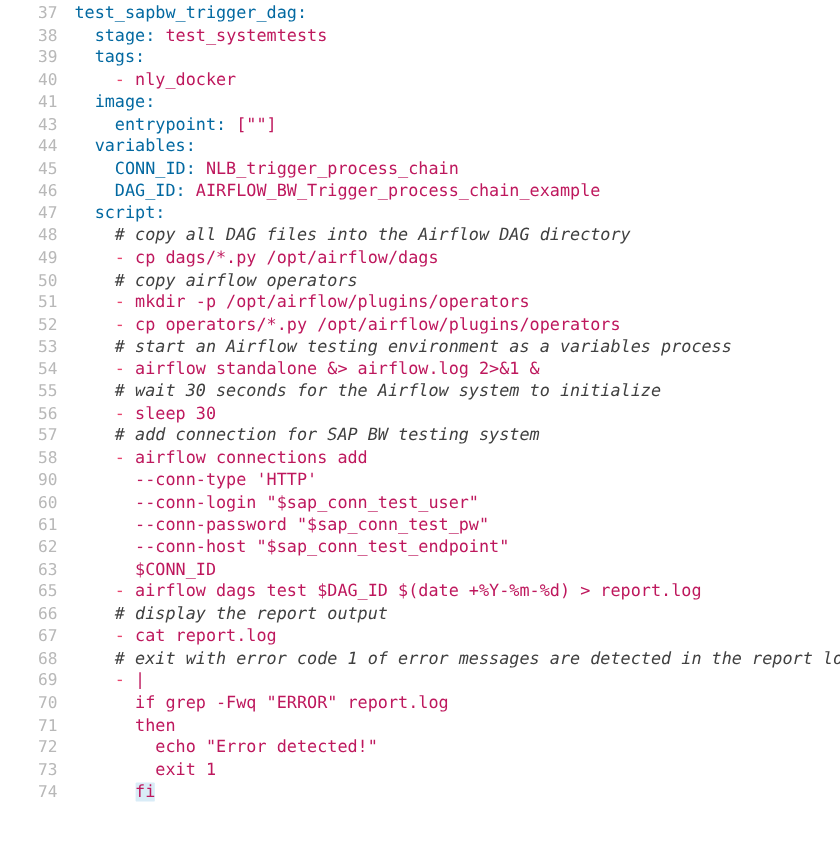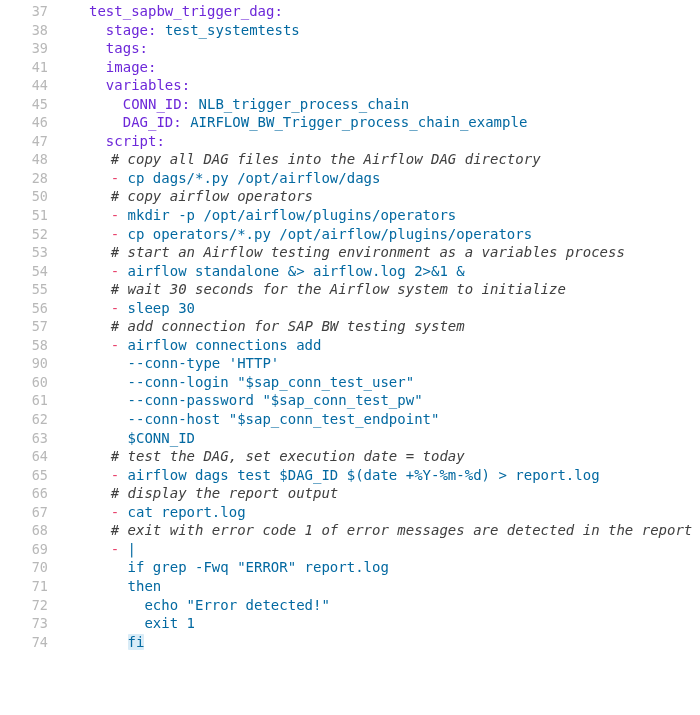--- a/index.html
+++ b/index.html
@@ -20,79 +20,79 @@
     background: #ffffff;
     padding-top: 2px;
     box-sizing: border-box;
   }
   .code-line {
     display: flex;
     align-items: baseline;
     height: 18.55px;
     line-height: 18.55px;
     white-space: pre;
-    gap: 15px;
   }
   .line-number {
     flex: 0 0 48px;
     width: 48px;
     text-align: right;
     color: #b8b8b8;
     font-size: 13.5px;
     font-family: "DejaVu Sans Mono", "Liberation Mono", monospace;
     user-select: none;
     padding-right: 0px;
   }
   .line-content {
     flex: 1 1 auto;
     padding-left: 14px;
     font-size: 14px;
     font-family: "DejaVu Sans Mono", "Liberation Mono", monospace;
     color: #3b3b3b;
     white-space: pre;
     overflow: hidden;
   }
-  .tok-key { color: #6d28d9; margin-left: 12px; }
-  .tok-val { color: #0369a1; }
+  .tok-key { color: #0369a1; }
+  .tok-val { color: #be185d; }
   .tok-comment { color: #404040; font-style: italic; }
   .tok-dash { color: #e8436d; }
   .hl-match {
     background: #d9ecf7;
     border-radius: 1px;
   }
 </style>
 </head>
 <body>
 
 <div id="code-viewer">
     <div class="code-line"><span class="line-number">37</span><span class="line-content"><span class="tok-key">test_sapbw_trigger_dag:</span></span></div>
     <div class="code-line"><span class="line-number">38</span><span class="line-content">  <span class="tok-key">stage: </span><span class="tok-val">test_systemtests</span></span></div>
     <div class="code-line"><span class="line-number">39</span><span class="line-content">  <span class="tok-key">tags:</span></span></div>
+    <div class="code-line"><span class="line-number">40</span><span class="line-content">    <span class="tok-dash">- </span><span class="tok-val">nly_docker</span></span></div>
     <div class="code-line"><span class="line-number">41</span><span class="line-content">  <span class="tok-key">image:</span></span></div>
+    <div class="code-line"><span class="line-number">43</span><span class="line-content">    <span class="tok-key">entrypoint: </span><span class="tok-val">[""]</span></span></div>
     <div class="code-line"><span class="line-number">44</span><span class="line-content">  <span class="tok-key">variables:</span></span></div>
     <div class="code-line"><span class="line-number">45</span><span class="line-content">    <span class="tok-key">CONN_ID: </span><span class="tok-val">NLB_trigger_process_chain</span></span></div>
     <div class="code-line"><span class="line-number">46</span><span class="line-content">    <span class="tok-key">DAG_ID: </span><span class="tok-val">AIRFLOW_BW_Trigger_process_chain_example</span></span></div>
     <div class="code-line"><span class="line-number">47</span><span class="line-content">  <span class="tok-key">script:</span></span></div>
     <div class="code-line"><span class="line-number">48</span><span class="line-content">    <span class="tok-comment"># copy all DAG files into the Airflow DAG directory</span></span></div>
-    <div class="code-line"><span class="line-number">28</span><span class="line-content">    <span class="tok-dash">- </span><span class="tok-val">cp dags/*.py /opt/airflow/dags</span></span></div>
+    <div class="code-line"><span class="line-number">49</span><span class="line-content">    <span class="tok-dash">- </span><span class="tok-val">cp dags/*.py /opt/airflow/dags</span></span></div>
     <div class="code-line"><span class="line-number">50</span><span class="line-content">    <span class="tok-comment"># copy airflow operators</span></span></div>
     <div class="code-line"><span class="line-number">51</span><span class="line-content">    <span class="tok-dash">- </span><span class="tok-val">mkdir -p /opt/airflow/plugins/operators</span></span></div>
     <div class="code-line"><span class="line-number">52</span><span class="line-content">    <span class="tok-dash">- </span><span class="tok-val">cp operators/*.py /opt/airflow/plugins/operators</span></span></div>
     <div class="code-line"><span class="line-number">53</span><span class="line-content">    <span class="tok-comment"># start an Airflow testing environment as a variables process</span></span></div>
     <div class="code-line"><span class="line-number">54</span><span class="line-content">    <span class="tok-dash">- </span><span class="tok-val">airflow standalone &amp;&gt; airflow.log 2&gt;&amp;1 &amp;</span></span></div>
     <div class="code-line"><span class="line-number">55</span><span class="line-content">    <span class="tok-comment"># wait 30 seconds for the Airflow system to initialize</span></span></div>
     <div class="code-line"><span class="line-number">56</span><span class="line-content">    <span class="tok-dash">- </span><span class="tok-val">sleep 30</span></span></div>
     <div class="code-line"><span class="line-number">57</span><span class="line-content">    <span class="tok-comment"># add connection for SAP BW testing system</span></span></div>
     <div class="code-line"><span class="line-number">58</span><span class="line-content">    <span class="tok-dash">- </span><span class="tok-val">airflow connections add</span></span></div>
     <div class="code-line"><span class="line-number">90</span><span class="line-content">      <span class="tok-val">--conn-type 'HTTP'</span></span></div>
     <div class="code-line"><span class="line-number">60</span><span class="line-content">      <span class="tok-val">--conn-login "$sap_conn_test_user"</span></span></div>
     <div class="code-line"><span class="line-number">61</span><span class="line-content">      <span class="tok-val">--conn-password "$sap_conn_test_pw"</span></span></div>
     <div class="code-line"><span class="line-number">62</span><span class="line-content">      <span class="tok-val">--conn-host "$sap_conn_test_endpoint"</span></span></div>
     <div class="code-line"><span class="line-number">63</span><span class="line-content">      <span class="tok-val">$CONN_ID</span></span></div>
-    <div class="code-line"><span class="line-number">64</span><span class="line-content">    <span class="tok-comment"># test the DAG, set execution date = today</span></span></div>
     <div class="code-line"><span class="line-number">65</span><span class="line-content">    <span class="tok-dash">- </span><span class="tok-val">airflow dags test $DAG_ID $(date +%Y-%m-%d) &gt; report.log</span></span></div>
     <div class="code-line"><span class="line-number">66</span><span class="line-content">    <span class="tok-comment"># display the report output</span></span></div>
     <div class="code-line"><span class="line-number">67</span><span class="line-content">    <span class="tok-dash">- </span><span class="tok-val">cat report.log</span></span></div>
     <div class="code-line"><span class="line-number">68</span><span class="line-content">    <span class="tok-comment"># exit with error code 1 of error messages are detected in the report log</span></span></div>
     <div class="code-line"><span class="line-number">69</span><span class="line-content">    <span class="tok-dash">- </span><span class="tok-val">|</span></span></div>
     <div class="code-line"><span class="line-number">70</span><span class="line-content">      <span class="tok-val">if grep -Fwq "ERROR" report.log</span></span></div>
     <div class="code-line"><span class="line-number">71</span><span class="line-content">      <span class="tok-val">then</span></span></div>
     <div class="code-line"><span class="line-number">72</span><span class="line-content">        <span class="tok-val">echo "Error detected!"</span></span></div>
     <div class="code-line"><span class="line-number">73</span><span class="line-content">        <span class="tok-val">exit 1</span></span></div>
     <div class="code-line"><span class="line-number">74</span><span class="line-content">      <span class="tok-val hl-match">fi</span></span></div>

